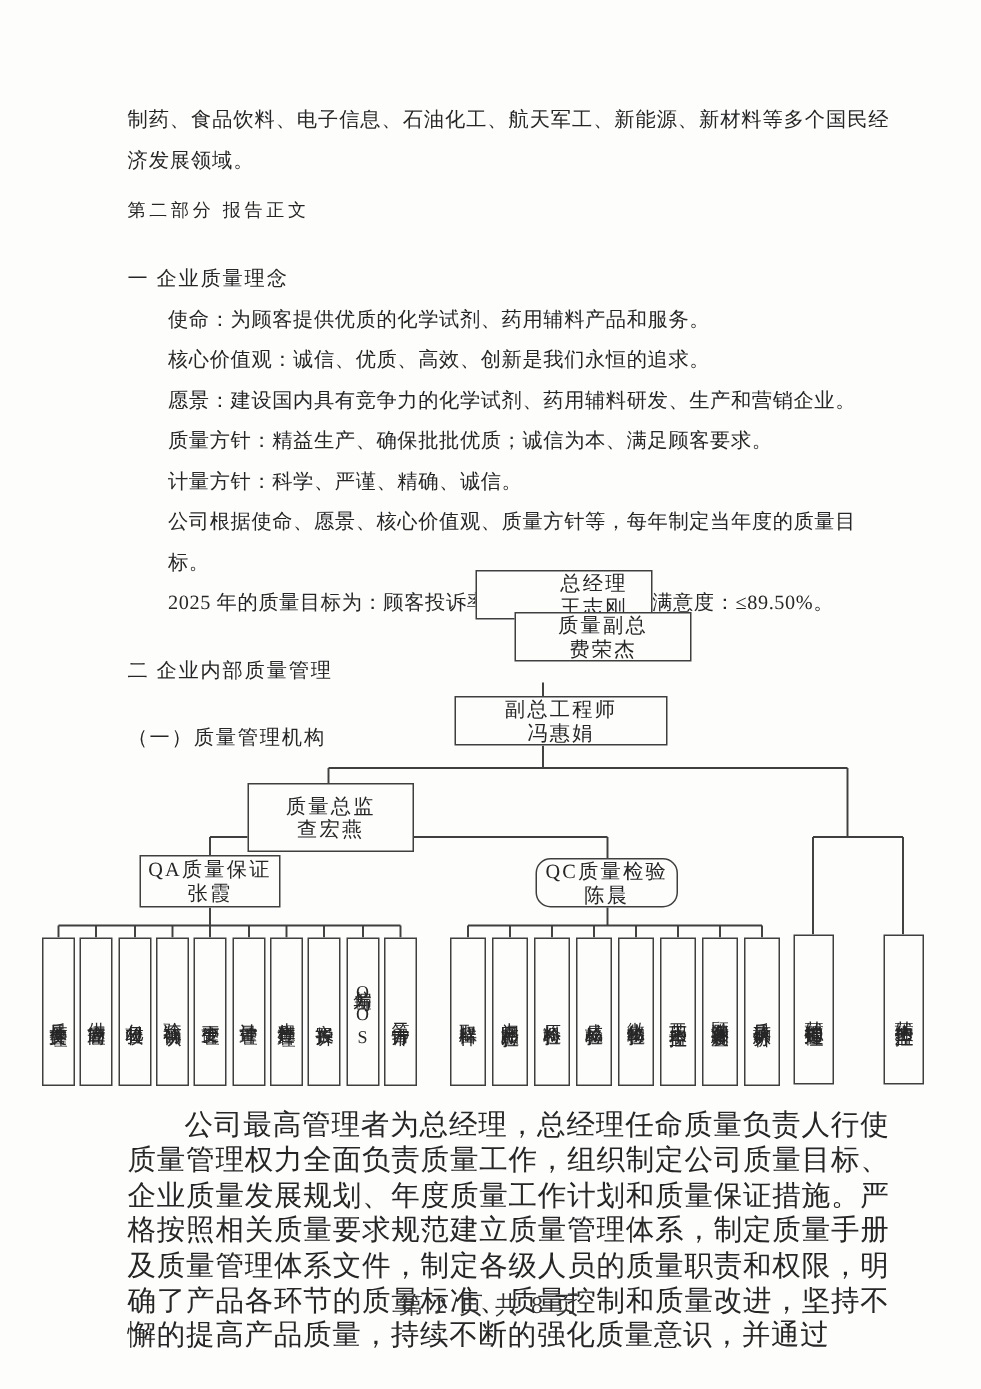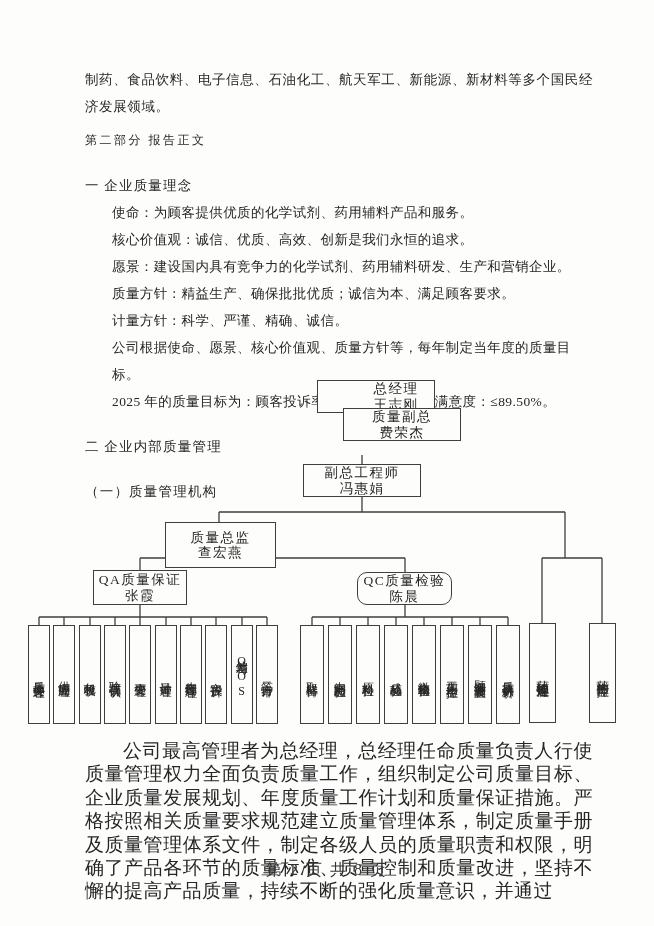--- a/index.html
+++ b/index.html
@@ -16,21 +16,21 @@
   
   .chart{position:absolute;top:376px;left:0;width:654px;height:354px;}
   .chart svg{position:absolute;left:0;top:0;}
   .obox{
     position:absolute;border:1.4px solid #3f3f3f;background:#fdfdfc;box-sizing:border-box;
     display:flex;flex-direction:column;align-items:center;justify-content:center;
     font-size:13.5px;line-height:15.5px;letter-spacing:1.5px;text-align:center;
   }
   .box-l1{left:317px;top:4px;width:118px;height:33px;padding-left:40px;}
   .box-l2{left:303px;top:32px;width:118px;height:33px;margin-left:40px;}
-  .box-l3{left:303px;top:88px;width:118px;height:33px;}
+  .box-l3{left:303px;top:88px;width:142px;height:33px;}
   .box-director{left:165px;top:146px;width:111px;height:46px;}
   .box-qa{left:93px;top:194px;width:94px;height:35px;}
   .box-qc{left:357px;top:196px;width:95px;height:33px;border-radius:10px;}
   .vrow{position:absolute;display:flex;justify-content:space-between;}
   .qa-row{left:28px;top:249px;width:250px;height:99px;}
   .qc-row{left:300px;top:249px;width:220px;height:99px;}
   .vbox{
     border:1.4px solid #3f3f3f;box-sizing:border-box;background:#fdfdfc;
     display:flex;align-items:center;justify-content:center;
     font-size:12px;letter-spacing:1px;line-height:1;

